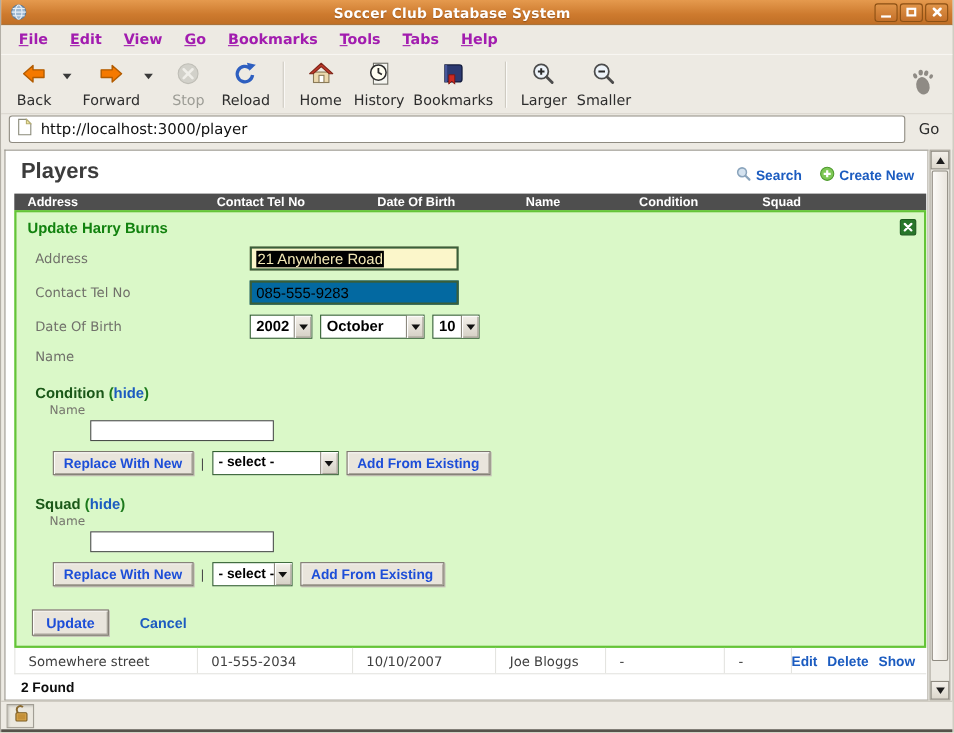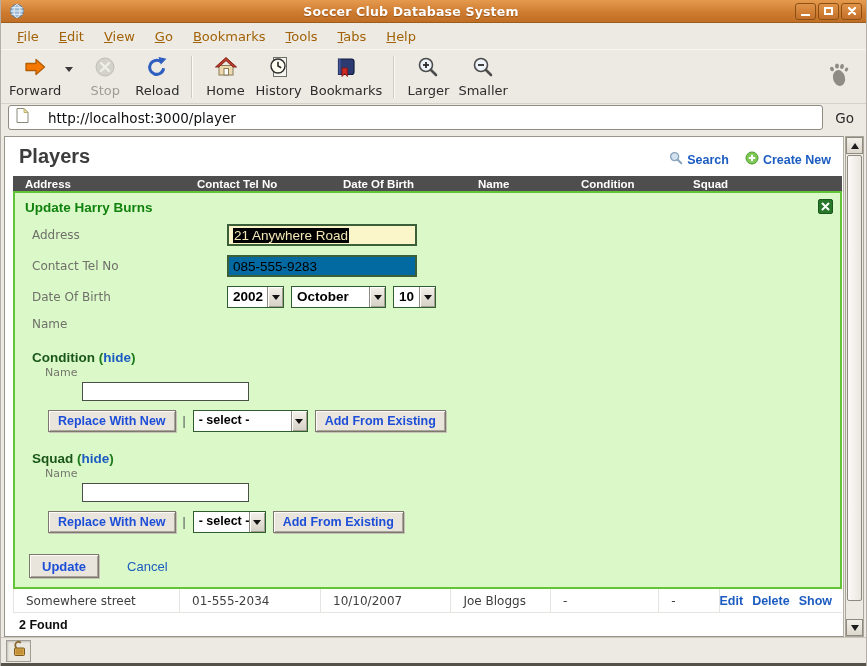--- a/index.html
+++ b/index.html
@@ -15,41 +15,41 @@
                    text-shadow:0 1px 1px rgba(90,40,0,.45); letter-spacing:.2px; }
   .wbtn { width:21px; height:17px; margin-left:2px; border-radius:3px;
           background:linear-gradient(#e09448,#c4702a); border:1px solid #8c5014;
           display:flex; align-items:center; justify-content:center; }
   .wbtn .bar { width:9px; height:2px; background:#fff; margin-top:7px; }
   .wbtn .box { width:9px; height:8px; border:2px solid #fff; }
   .globe { margin:0 4px; display:flex; }
 
   
   .menubar { height:26px; display:flex; align-items:center; padding-left:6px; background:#edeae3; }
-  .mitem { display:inline-block; padding:20px 10px; font-size:13px; color:#a16207; cursor:default; }
+  .mitem { display:inline-block; padding:20px 10px; font-size:13px; color:#a21caf; cursor:default;font-weight:bold; }
   .mitem::first-letter { text-decoration:underline; }
 
   
   .toolbar { height:55px; background:#edeae3; border-top:1px solid #f8f6f2;
              border-bottom:1px solid #d6d2c9; display:flex; align-items:center; padding:2px 4px; }
   .tgroup { display:flex; align-items:center; }
   .tbtn { display:flex; flex-direction:column; align-items:center; justify-content:center;
           min-width:52px; height:49px; font-size:13px; color:#2d2d2d; padding:1px 4px; gap:1px; }
   .tbtn.disabled { color:#9d9d96; }
   .tbtn.disabled svg { opacity:.55; }
   .caret { width:0; height:0; border-left:4px solid transparent; border-right:4px solid transparent;
            border-top:5px solid #3a3a3a; margin:0 6px 14px 0; }
   .tsep { width:0; height:42px; border-left:1px solid #cfcbc2; border-right:1px solid #fbfaf7; margin:0 7px; }
   .tspacer { flex:1; }
   .footico { margin-right:10px; }
 
   
   .urlrow { height:32px; display:flex; align-items:center; padding:1px 6px 6px 7px; background:#edeae3; }
   .urlfield { flex:1; height:25px; background:#fff; border:1px solid #8f8b81; border-radius:3px;
-              display:flex; align-items:center; padding:0 6px; gap:18px; }
+              display:flex; align-items:center; padding:0 6px; gap:7px; }
   .urlfield .url { font-size:13.5px; color:#101010; }
   .go { padding:0 6px 0 12px; font-size:13.5px; color:#2b2b2b; }
 
   
   .main { position:absolute; top:136px; left:0; right:0; bottom:29px; display:flex; padding:0 2px 0 3px; }
   .content { flex:1; position:relative; background:#fff; border:1px solid #98948a; border-right:1px solid #b5b1a7;
              overflow:hidden; font-family:"Liberation Sans",sans-serif; }
 
   .vscroll { width:19px; margin-left:1px; background:#eceae3; border:1px solid #aaa69c;
              display:flex; flex-direction:column; }
@@ -116,21 +116,21 @@
   .sect-input { display:block; margin:3px 0 0 60px; width:167px; height:19px;
                 border:1px solid #4a4f4a; background:#fff; padding:0 3px;
                 font-family:"Liberation Sans",sans-serif; font-size:12.5px; }
   .btn-row { display:flex; align-items:center; gap:7px; margin:9px 0 0 26px; }
   .btn3d { height:22px; background:#e9e5dc; border:1px solid #7c786e; color:#1d4ed8;
            box-shadow:inset 1px 1px 0 #fdfcfa, inset -1px -1px 0 #a9a49a, 1px 1px 0 #c6c2b8;
            font-family:"Liberation Sans",sans-serif; font-weight:bold; font-size:12.5px; padding:0 9px; }
   .pipe { color:#4a4a4a; font-size:12px; }
   .update-row { display:flex; align-items:center; gap:28px; margin:21px 0 0 7px; }
   .btn-update { height:24px; font-size:13px; padding:0 12px; }
-  .cancel { font-size:13px; font-weight:normal; color:#1c5cc0; }
+  .cancel { font-size:13px; font-weight:bold; color:#1c5cc0; }
 
   
   .statusbar { position:absolute; left:0; right:0; bottom:0; height:29px; background:#edeae3;
                border-top:1px solid #c9c5bb; border-bottom:3px solid #55524a;
                display:flex; align-items:center; padding:0 5px; }
   .lockbox { width:25px; height:22px; border:1px solid #a29e95; background:#ebe8df;
              box-shadow:inset 1px 1px 2px rgba(0,0,0,.18); display:flex; align-items:center; justify-content:center; }
 </style>
 </head>
 <body>
@@ -166,20 +166,29 @@
     <span class="mitem">Edit</span>
     <span class="mitem">View</span>
     <span class="mitem">Go</span>
     <span class="mitem">Bookmarks</span>
     <span class="mitem">Tools</span>
     <span class="mitem">Tabs</span>
     <span class="mitem">Help</span>
   </div>
 
   <div class="toolbar">
+    <span class="tgroup">
+      <span class="tbtn">
+        <span><svg width="26" height="24" viewBox="0 0 24 24">
+              <path d="M2.5 12 L11 4.5 L11 8.5 L21 8.5 L21 15.5 L11 15.5 L11 19.5 Z" fill="#f57900" stroke="#b35c00" stroke-width="1.3" stroke-linejoin="round"></path>
+            </svg></span>
+        <span>Back</span>
+      </span>
+      <i class="caret"></i>
+    </span>
     <span class="tgroup">
       <span class="tbtn">
         <span><svg width="26" height="24" viewBox="0 0 24 24">
               <path d="M21.5 12 L13 4.5 L13 8.5 L3 8.5 L3 15.5 L13 15.5 L13 19.5 Z" fill="#f57900" stroke="#b35c00" stroke-width="1.3" stroke-linejoin="round"></path>
             </svg></span>
         <span>Forward</span>
       </span>
       <i class="caret"></i>
     </span>
     <span class="tbtn disabled">

